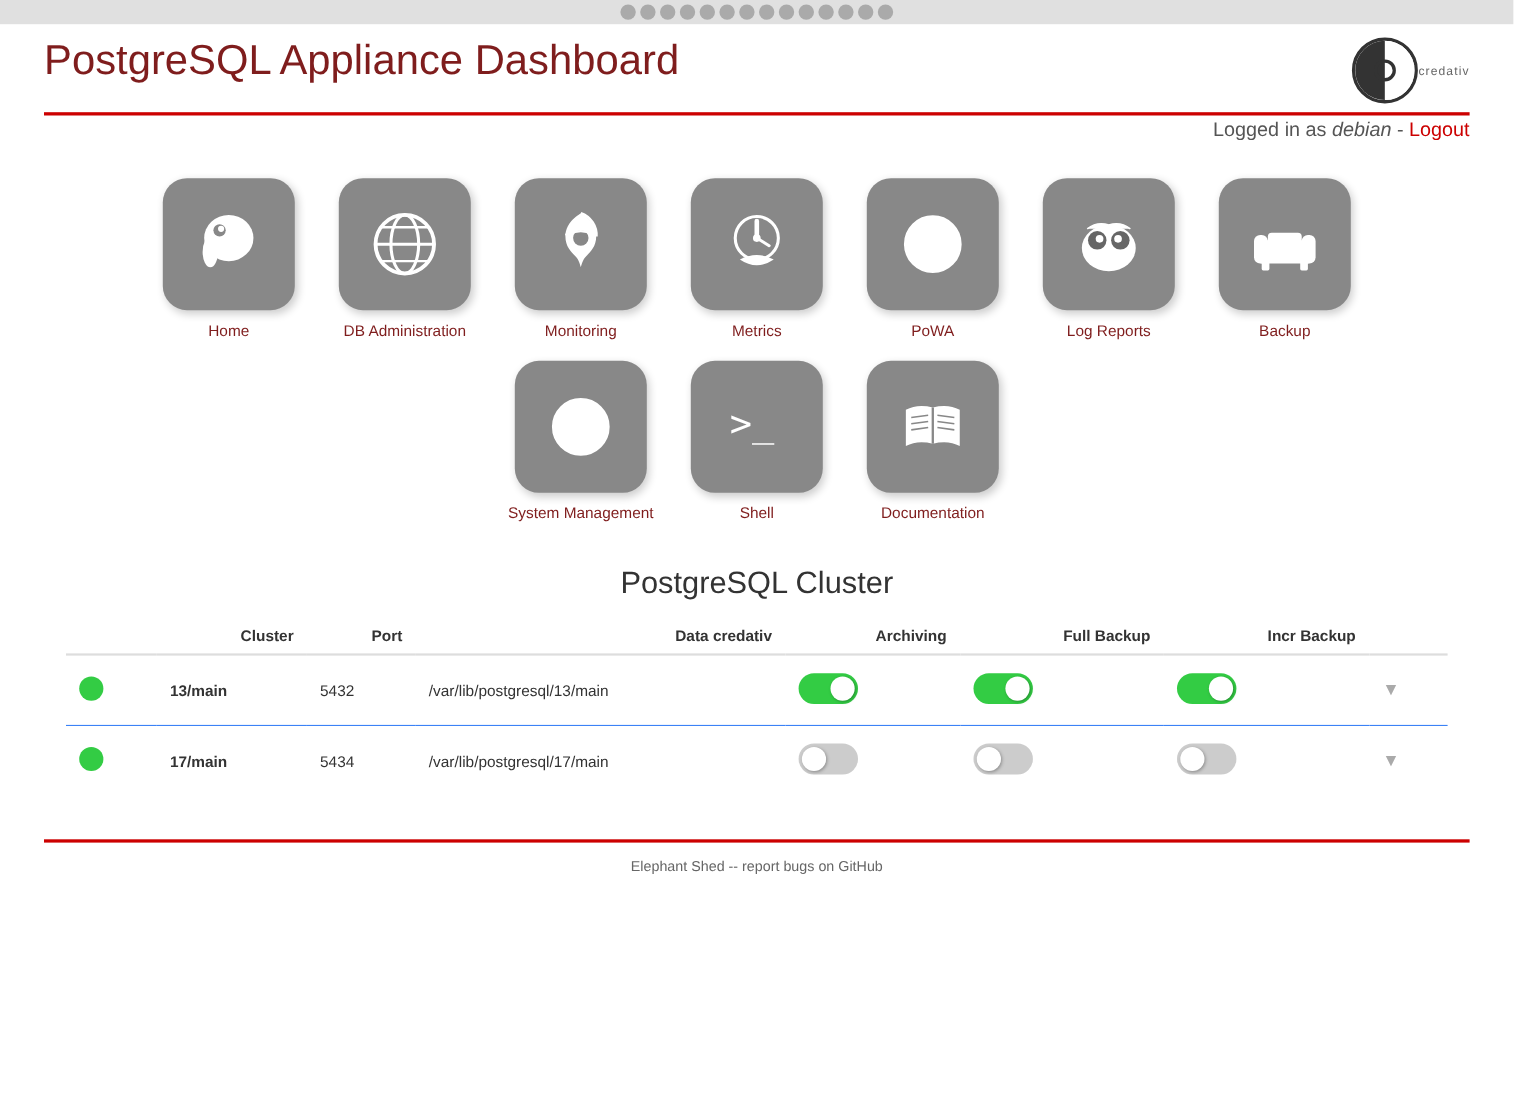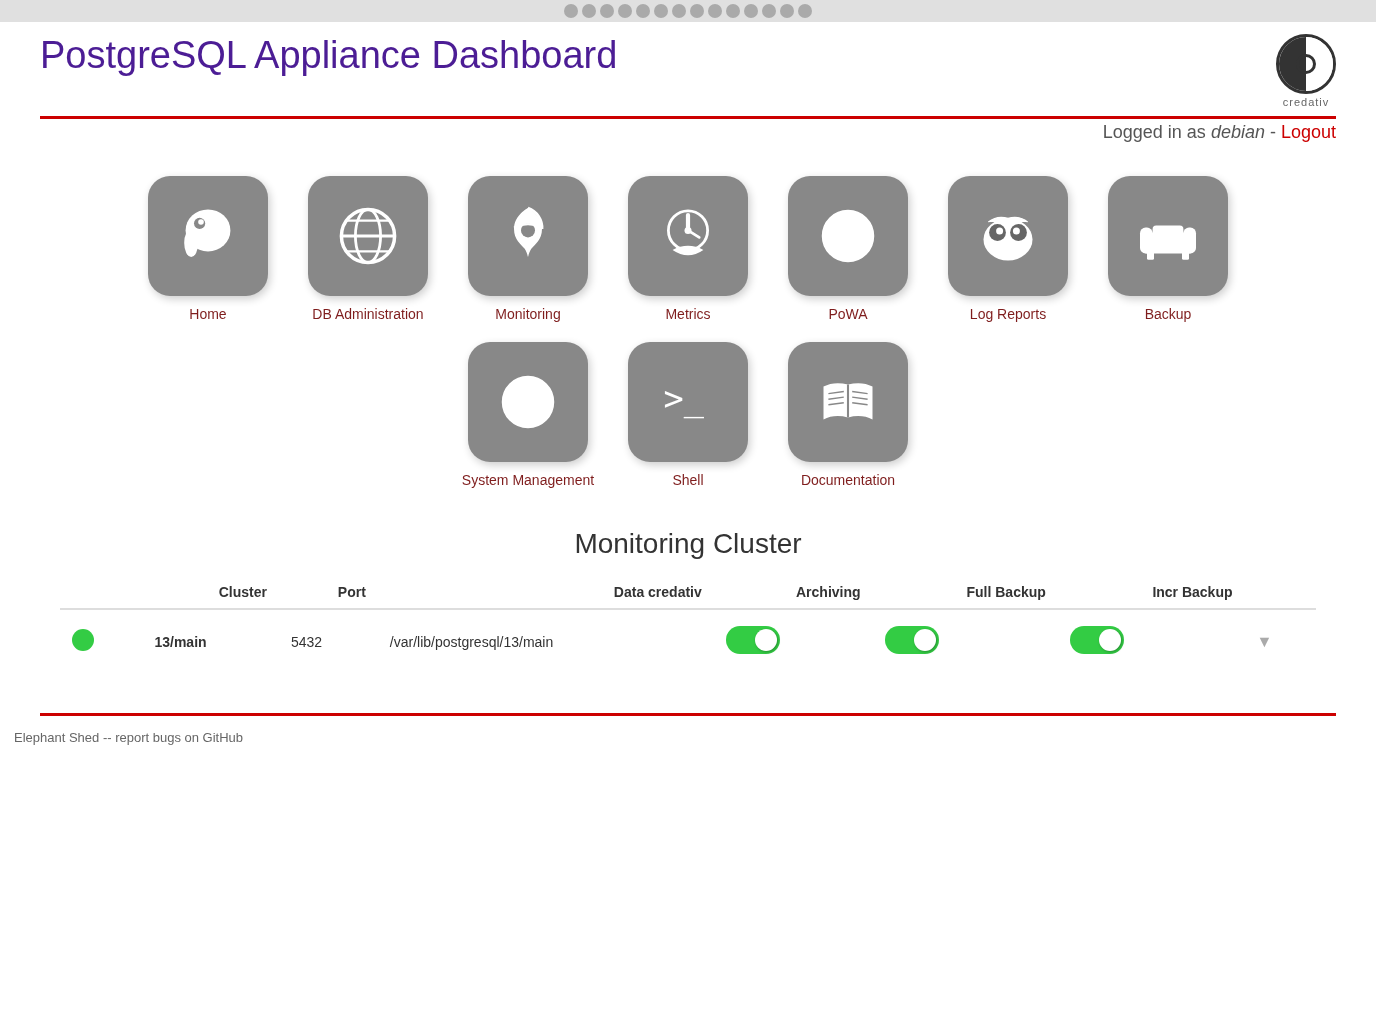--- a/index.html
+++ b/index.html
@@ -31,25 +31,25 @@
     
     .header {
       padding: 12px 40px 8px 40px;
       display: flex;
       align-items: flex-start;
       justify-content: space-between;
     }
     .page-title {
       font-size: 38px;
       font-weight: 300;
-      color: #4c1d95;
+      color: #7f1d1d;
     }
     .logo-area {
       display: flex;
-      flex-direction: column;
+      flex-direction: row;
       align-items: center;
     }
     .logo-circle {
       width: 60px; height: 60px;
       border-radius: 50%;
       border: 3px solid #333;
       display: flex;
       align-items: center;
       justify-content: center;
       font-size: 28px;
@@ -205,21 +205,21 @@
       cursor: pointer;
     }
 
     
     .footer-line {
       height: 3px;
       background: #cc0000;
       margin: 20px 40px 0 40px;
     }
     .footer-text {
-      text-align: left;
+      text-align: center;
       font-size: 13px;
       color: #666;
       padding: 14px;
     }
   </style>
 </head>
 <body>
 
 <div class="browser-bar">
   <span class="browser-bar-btn"></span>
@@ -393,21 +393,21 @@
         <line x1="56" y1="51" x2="78" y2="54" stroke="#888" stroke-width="2"></line>
       </svg>
     </div>
     <span class="app-label">Documentation</span>
   </div>
 
 
 </div>
 
 <div class="cluster-section">
-  <h2 class="cluster-title">Monitoring Cluster</h2>
+  <h2 class="cluster-title">PostgreSQL Cluster</h2>
   <table class="cluster-table">
     <thead>
       <tr>
         <th></th>
         <th>Cluster</th>
         <th>Port</th>
         <th>Data credativ</th>
         <th>Archiving</th>
         <th>Full Backup</th>
         <th>Incr Backup</th>
@@ -437,18 +437,46 @@
       </td>
       <td>
         <div class="toggle on">
           <div class="toggle-knob"></div>
         </div>
       </td>
       <td>
         <span class="dropdown-arrow">▼</span>
       </td>
     </tr>
+        <tr>
+      <td>
+        <span class="status-dot" style="background:#33cc44"></span>
+      </td>
+      <td>
+        <span class="cluster-name">17/main</span>
+      </td>
+      <td>5434</td>
+      <td>/var/lib/postgresql/17/main</td>
+      <td>
+        <div class="toggle off">
+          <div class="toggle-knob"></div>
+        </div>
+      </td>
+      <td>
+        <div class="toggle off">
+          <div class="toggle-knob"></div>
+        </div>
+      </td>
+      <td>
+        <div class="toggle off">
+          <div class="toggle-knob"></div>
+        </div>
+      </td>
+      <td>
+        <span class="dropdown-arrow">▼</span>
+      </td>
+    </tr>
       </tbody>
   </table>
 </div>
 
 <div class="footer-line"></div>
 <div class="footer-text">Elephant Shed -- report bugs on GitHub</div>
 
 </body></html>

